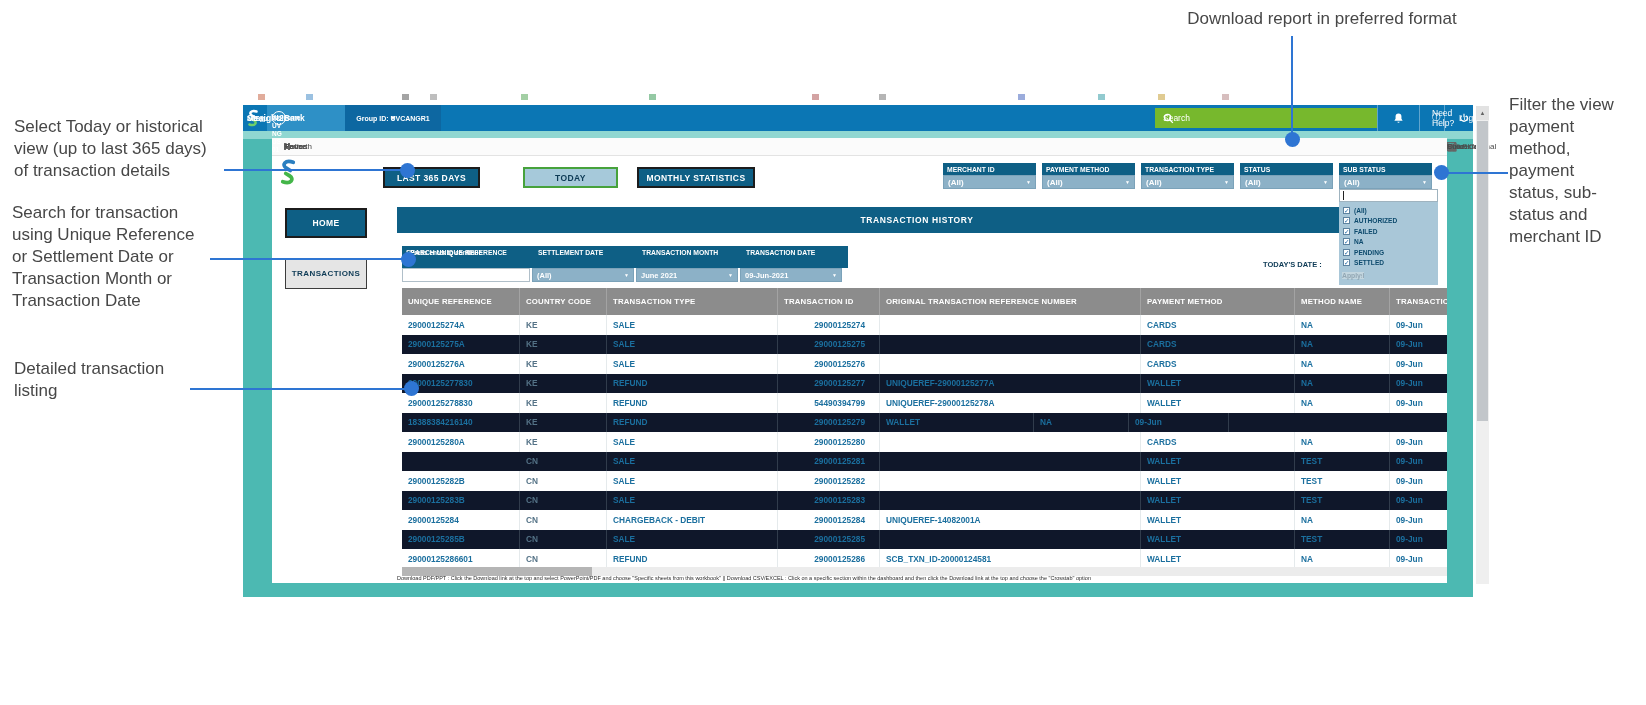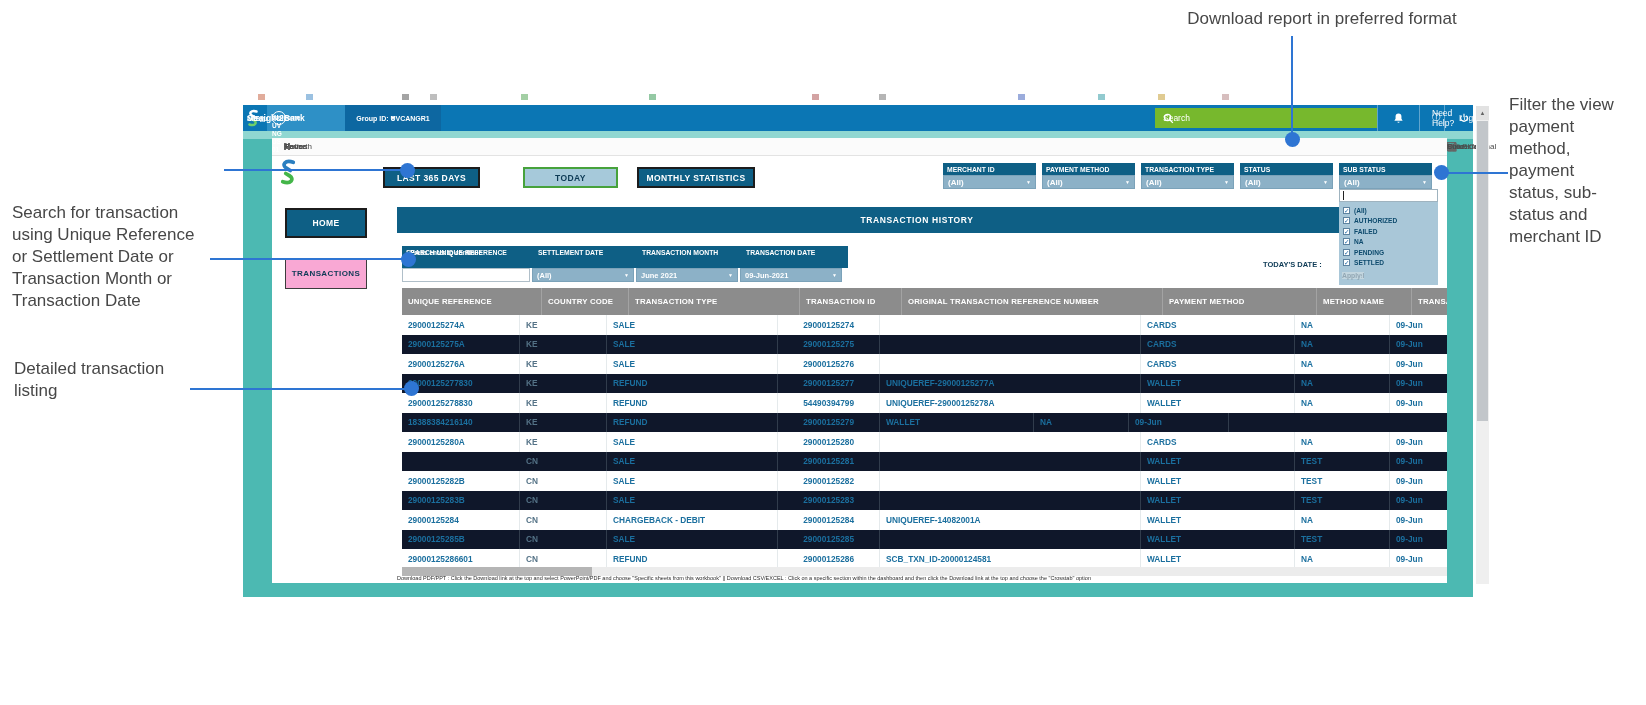--- a/index.html
+++ b/index.html
@@ -51,21 +51,21 @@
   .minibar-box i{display:block;width:2px;background:#666;}
 
   
   .sc-logo{left:36px;top:52px;width:18px;height:30px;}
   .btn{display:flex;align-items:center;justify-content:center;font-weight:bold;color:#fff;letter-spacing:.4px;}
   .btn-dark{background:#0e5f85;border:2px solid #1c1c1c;}
   .btn-last365{left:140px;top:62px;width:97px;height:21px;font-size:8.5px;}
   .btn-today{left:280px;top:62px;width:95px;height:21px;font-size:8.5px;background:#a6c9da;border:2px solid #47a23c;color:#0d3a55;}
   .btn-monthly{left:394px;top:62px;width:118px;height:21px;font-size:8.5px;}
   .btn-home{left:42px;top:103px;width:82px;height:30px;font-size:8.5px;}
-  .btn-trans{left:42px;top:153px;width:82px;height:31px;font-size:8px;background:#f9a8d4;border:1px solid #3c3c3c;color:#0d3a55;}
+  .btn-trans{left:42px;top:153px;width:82px;height:31px;font-size:8px;background:#e5e5e5;border:1px solid #3c3c3c;color:#0d3a55;}
   .banner{left:154px;top:102px;width:1040px;height:26px;background:#0e5f85;color:#fff;font-weight:bold;font-size:8.5px;letter-spacing:.6px;display:flex;align-items:center;justify-content:center;}
 
   
   .filter-row{left:700px;top:58px;width:500px;display:flex;gap:6px;}
   .filter-row>*{position:static;}
   .filter{width:93px;flex:none;}
   .flabel{height:12px;background:#0e5f85;color:#fff;font-size:6.8px;font-weight:bold;display:flex;align-items:center;padding:0 4px;white-space:nowrap;overflow:hidden;}
   .ffield{height:14px;background:#8cb1c7;color:#fff;font-size:8px;font-weight:bold;display:flex;align-items:center;padding:0 4px;border:1px solid #7ba2b9;}
   .fval{flex:1;overflow:hidden;white-space:nowrap;}
   .farrow{font-size:5px;}
@@ -98,21 +98,21 @@
   
   .table{left:159px;top:183px;width:1045px;height:279px;overflow:hidden;}
   .thead{display:flex;height:27px;background:#8c8c8c;position:static;}
   .th{flex:none;color:#fff;font-size:7.8px;font-weight:bold;display:flex;align-items:center;padding:0 6px;border-right:1px solid #a3a3a3;white-space:nowrap;overflow:hidden;letter-spacing:.2px;}
   .tbody{position:static;}
   .tr{display:flex;height:19.5px;}
   .tr.odd{background:#fff;}
   .tr.even{background:#0f172a;}
   .td{flex:none;color:#1b6f9e;font-size:8.3px;font-weight:bold;display:flex;align-items:center;padding:0 6px;border-right:1px solid rgba(150,170,180,.25);white-space:nowrap;overflow:hidden;}
   .td1{color:#547286;}
-  .td3{justify-content:flex-end;padding-right:25px;}
+  .td3{justify-content:flex-end;padding-right:14px;}
 
   .hscroll{left:159px;top:462px;width:1045px;height:9px;background:#ececec;}
   .hthumb{left:0;top:0;width:190px;height:9px;background:#b5b5b5;}
   .footer-note{left:154px;top:470px;width:780px;font-size:5.5px;color:#2b2b2b;white-space:nowrap;overflow:hidden;}
 
   
   .vscroll{position:absolute;left:1476px;top:106px;width:13px;height:478px;background:#efefef;z-index:2;}
   .vscroll .arrow{position:absolute;left:0;top:0;width:13px;height:14px;color:#636363;font-size:6px;display:flex;align-items:center;justify-content:center;background:#e2e2e2;}
   .vscroll .vthumb{position:absolute;left:1px;top:15px;width:11px;height:300px;background:#c2c6ca;}
 
@@ -120,20 +120,23 @@
 </style>
 </head>
 <body>
 
 <div class="canvas">
 
   <div class="ann ann-center" style="left:1166px;top:8px;width:312px;">Download report in preferred format</div>
   <div class="conn" style="left:1291px;top:36px;width:2px;height:98px;"></div>
   <div class="dot" style="left:1285px;top:132px;"></div>
 
+  <div class="ann" style="left:14px;top:116px;width:226px;">Select Today or historical
+view (up to last 365 days)
+of transaction details</div>
   <div class="conn" style="left:224px;top:169px;width:182px;height:2px;"></div>
   <div class="dot" style="left:400px;top:163px;"></div>
 
   <div class="ann" style="left:12px;top:202px;width:200px;">Search for transaction
 using Unique Reference
 or Settlement Date or
 Transaction Month or
 Transaction Date</div>
   <div class="conn" style="left:210px;top:258px;width:196px;height:2px;"></div>
   <div class="dot" style="left:401px;top:252px;"></div>
@@ -400,21 +403,21 @@
           </div>
         </div>
       <div class="ss-btns">
         <div class="ss-btn">Cancel</div>
         <div class="ss-btn">Apply</div>
       </div>
     </div>
 
     <div class="table">
       <div class="thead">
-          <div class="th" style="position: static; width: 140px; text-align: center;">UNIQUE REFERENCE</div>
+          <div class="th" style="position: static; width: 118px; text-align: center;">UNIQUE REFERENCE</div>
           <div class="th" style="position: static; width: 87px;">COUNTRY CODE</div>
           <div class="th" style="position: static; width: 171px;">TRANSACTION TYPE</div>
           <div class="th" style="position: static; width: 102px;">TRANSACTION ID</div>
           <div class="th" style="position: static; width: 261px;">ORIGINAL TRANSACTION REFERENCE NUMBER</div>
           <div class="th" style="position: static; width: 154px;">PAYMENT METHOD</div>
           <div class="th" style="position: static; width: 95px;">METHOD NAME</div>
           <div class="th" style="position: static; width: 100px;">TRANSACTION DATE</div>
         </div>
       <div class="tbody">
           <div class="tr odd" style="position: static;">

